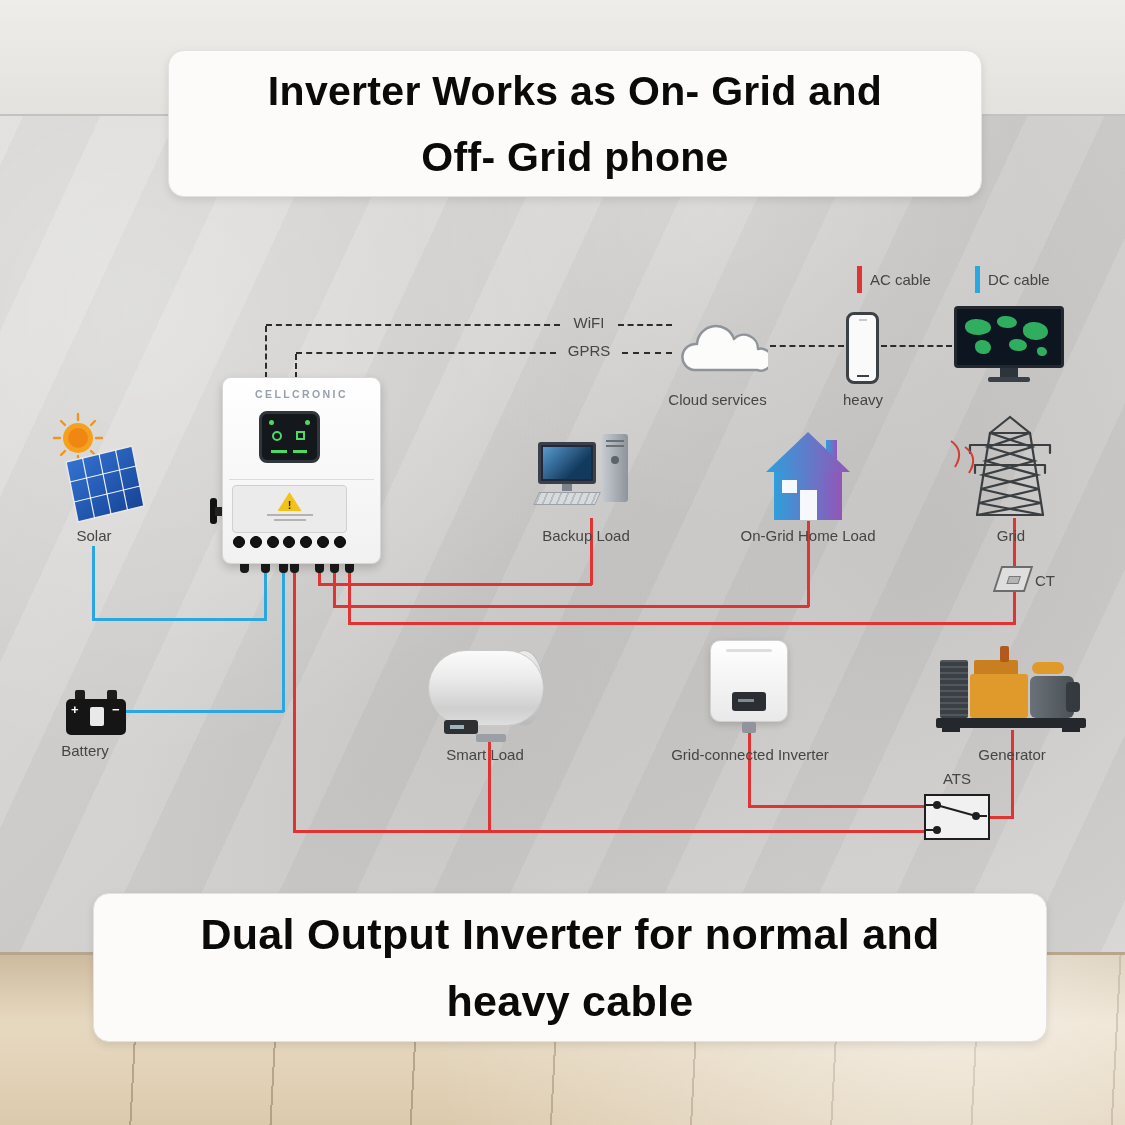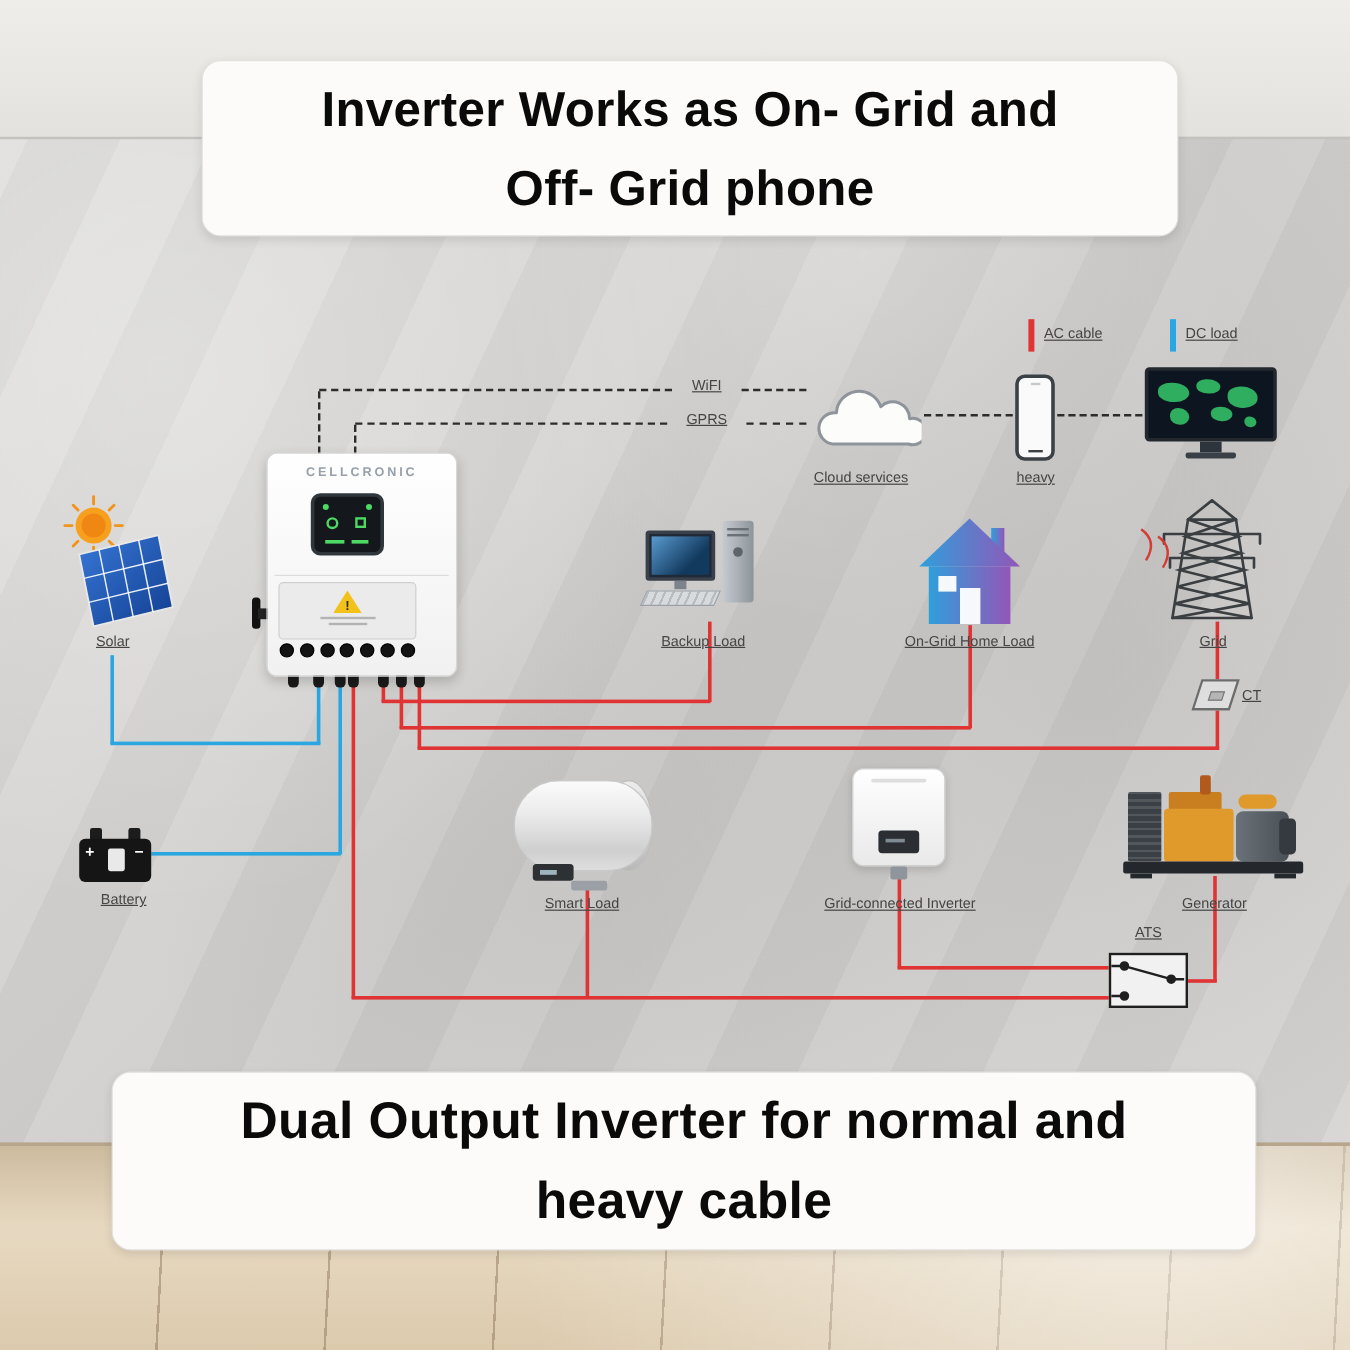--- a/index.html
+++ b/index.html
@@ -35,21 +35,21 @@
   .banner.bottom .t { font-size:43px; line-height:67px; }
 
   
   .wire { position:absolute; z-index:5; }
   .wire.ac { background: var(--ac, #e03434); }
   .wire.dc { background: var(--dc, #2aa7e0); }
   .dash-h { position:absolute; height:0; border-top:2px dashed #2c2c2c; z-index:4; }
   .dash-v { position:absolute; width:0; border-left:2px dashed #2c2c2c; z-index:4; }
 
   
-  .lbl { position:absolute; font-size:12px; color:#454545; text-align:center; z-index:8;text-decoration:underline; }
+  .lbl { position:absolute; font-size:15px; color:#454545; text-align:center; z-index:8; }
   .lbl.left { text-align:left; }
   .dev { position:absolute; z-index:10; }
 
   
   .swatch { position:absolute; width:5px; height:27px; z-index:8; }
   .swatch.ac { background: var(--ac, #e03434); }
   .swatch.dc { background: var(--dc, #2aa7e0); }
 
   
   .inverter { position:absolute; left:222px; top:377px; width:159px; height:187px; z-index:12;
@@ -186,21 +186,21 @@
 
   <div class="wire ac" style="left:748px;top:730px;width:2.5px;height:77px"></div>
   <div class="wire ac" style="left:748px;top:805px;width:176px;height:2.5px"></div>
 
   <div class="wire ac" style="left:990px;top:816px;width:24px;height:2.5px"></div>
   <div class="wire ac" style="left:1011px;top:730px;width:2.5px;height:88px"></div>
 
   <div class="swatch ac" style="left:857px;top:266px"></div>
   <div class="lbl left" style="left:870px;top:271px;width:85px">AC cable</div>
   <div class="swatch dc" style="left:975px;top:266px"></div>
-  <div class="lbl left" style="left:988px;top:271px;width:85px">DC load</div>
+  <div class="lbl left" style="left:988px;top:271px;width:85px">DC cable</div>
 
   <svg class="dev" style="left:668px;top:314px" width="100" height="66" viewBox="0 0 100 66">
     <path d="M26 56 a13 13 0 1 1 3 -26 a19 19 0 0 1 37 -5 a14 14 0 0 1 24 10 a11 11 0 1 1 -1 21 z" fill="#fcfcfb" stroke="#8e949a" stroke-width="2.5" stroke-linejoin="round"></path>
   </svg>
   <div class="lbl" style="left:655px;top:391px;width:125px">Cloud services</div>
 
   <div class="phone">
     <div class="spk"></div>
     <div class="bar"></div>
   </div>
@@ -286,21 +286,21 @@
   <div class="lbl" style="left:59px;top:527px;width:70px">Solar</div>
 
   <div class="dev" style="left:66px;top:690px;width:62px;height:46px">
     <div class="bat-term" style="left:9px"></div>
     <div class="bat-term" style="left:41px"></div>
     <div class="bat-body"></div>
     <div class="bat-label"></div>
     <div class="bat-sym" style="left:5px">+</div>
     <div class="bat-sym" style="left:46px">−</div>
   </div>
-  <div class="lbl" style="left:68px;top:742px;width:70px">Battery</div>
+  <div class="lbl" style="left:50px;top:742px;width:70px">Battery</div>
 
   <div class="dev" style="left:538px;top:434px;width:94px;height:82px">
     <div class="pc-tower">
       <i style="top:6px"></i>
         <i style="top:11px"></i>
       <div style="position:absolute;left:9px;top:22px;width:8px;height:8px;border-radius:50%;background:#5d646b"></div>
     </div>
     <div class="pc-mon">
         <div class="pc-scr"></div>
       </div>

